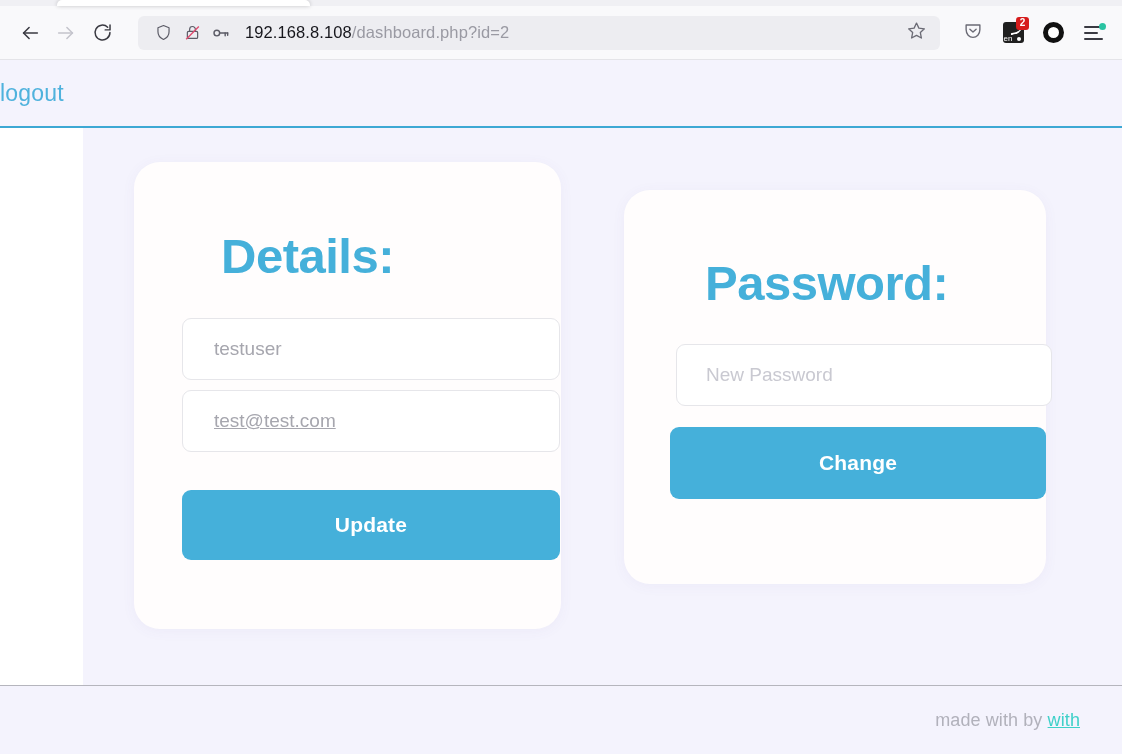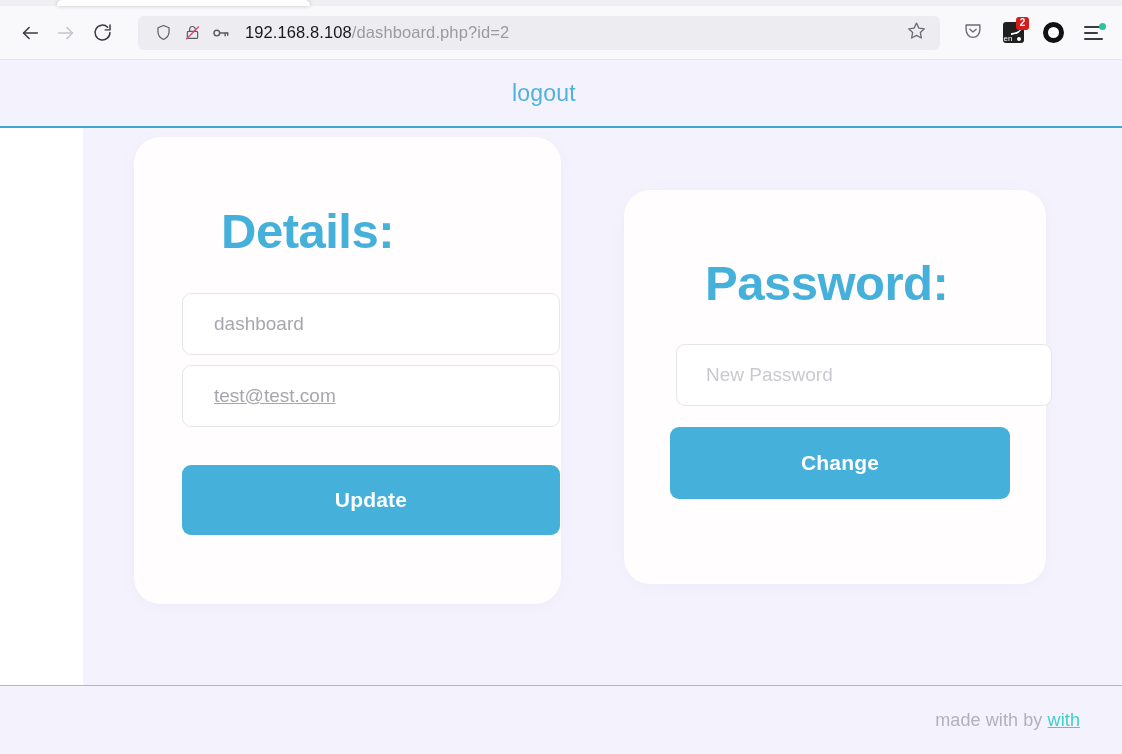--- a/index.html
+++ b/index.html
@@ -178,21 +178,21 @@
     height: 693px;
     background: #ffffff;
   }
 
   .page-header {
     height: 68px;
     background: #f4f3fd;
     border-bottom: 2px solid #3da8d4;
     display: flex;
     align-items: center;
-    justify-content: center;
+    justify-content: flex-start;
     padding-right: 34px;
   }
   .logout-link {
     color: #4fb2dd;
     font-size: 23px;
     text-decoration: none;
     letter-spacing: 0.2px;
   }
 
   .page-body {
@@ -212,21 +212,21 @@
   }
 
   .card {
     position: absolute;
     background: #fffdfd;
     border-radius: 26px;
     box-shadow: 0 2px 14px rgba(90, 80, 150, 0.05);
   }
   .card-details {
     left: 134px;
-    top: 9px;
+    top: 34px;
     width: 427px;
     height: 467px;
     padding: 0 24px;
   }
   .card-password {
     left: 624px;
     top: 62px;
     width: 422px;
     height: 394px;
     padding: 0 24px;
@@ -289,21 +289,21 @@
     letter-spacing: 0.2px;
     font-family: "Liberation Sans", sans-serif;
   }
   .card-details .btn {
     width: 378px;
     height: 70px;
     margin-left: 24px;
     margin-top: 38px;
   }
   .card-password .btn {
-    width: 340px;
+    width: 376px;
     height: 72px;
     margin-left: 22px;
     margin-top: 21px;
   }
 
   .page-footer {
     height: 70px;
     background: #f4f3fd;
     border-top: 1px solid #b5b5bd;
     display: flex;
@@ -426,21 +426,21 @@
     <a class="logout-link" href="#">logout</a>
   </div>
 
   <div class="page-body">
     <div class="body-bg"></div>
 
     <div class="cards">
 
       <div class="card card-details">
         <div class="card-title">Details:</div>
-        <div class="field f1" placeholder="Username">dashboard</div>
+        <div class="field f1" placeholder="Username">testuser</div>
         <div class="field f2" placeholder="Email">test@test.com</div>
         <button class="btn">Update</button>
       </div>
 
       <div class="card card-password">
         <div class="card-title">Password:</div>
         <div class="field" placeholder="New Password">New Password</div>
         <button class="btn">Change</button>
       </div>
 

